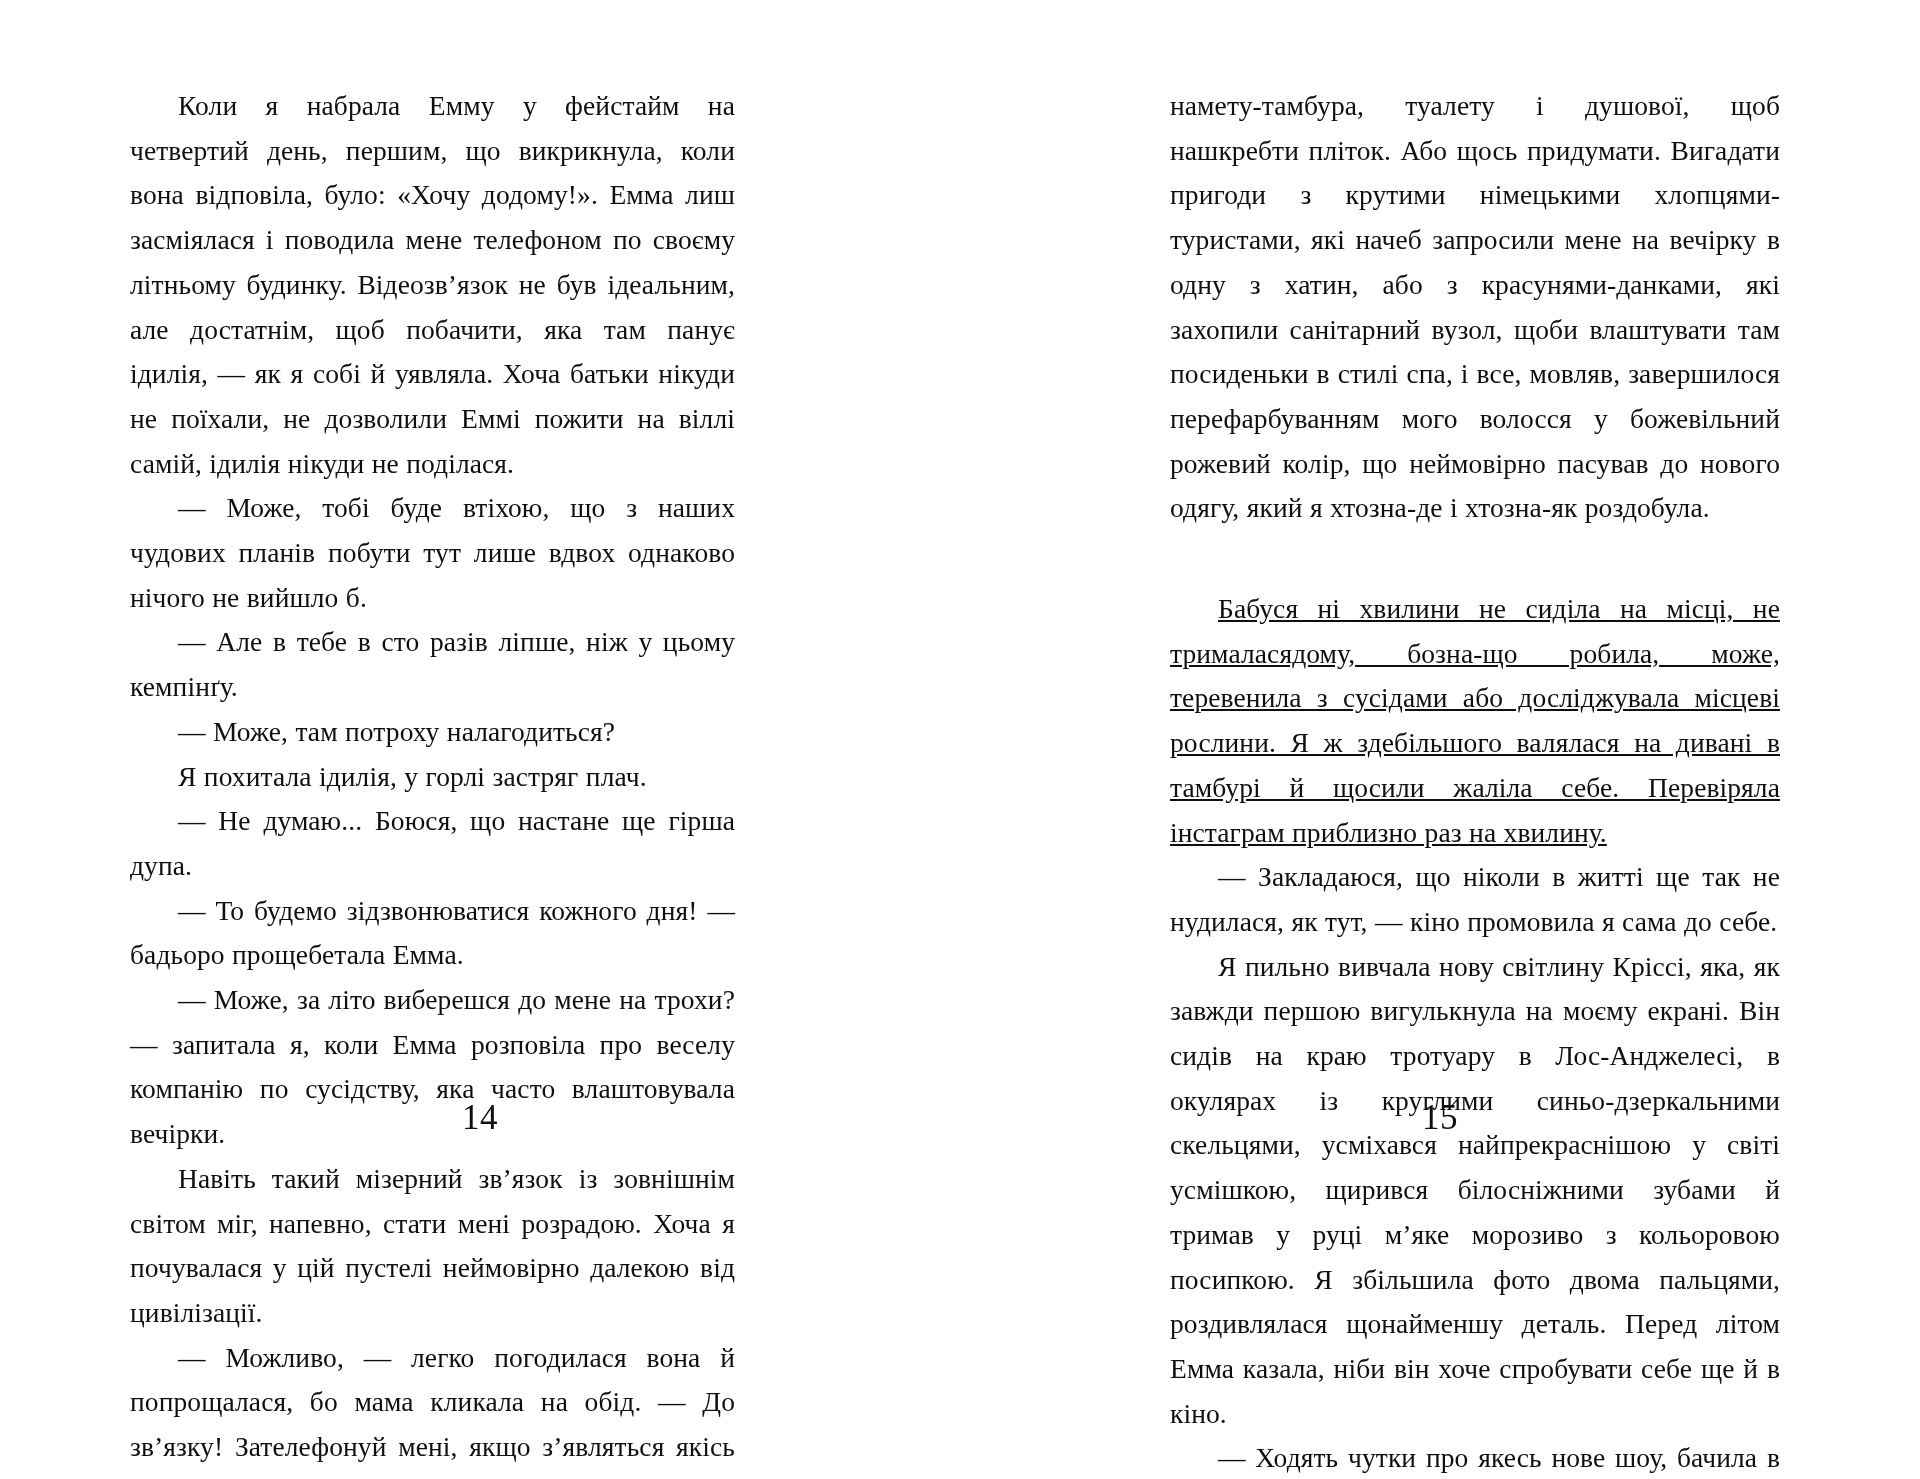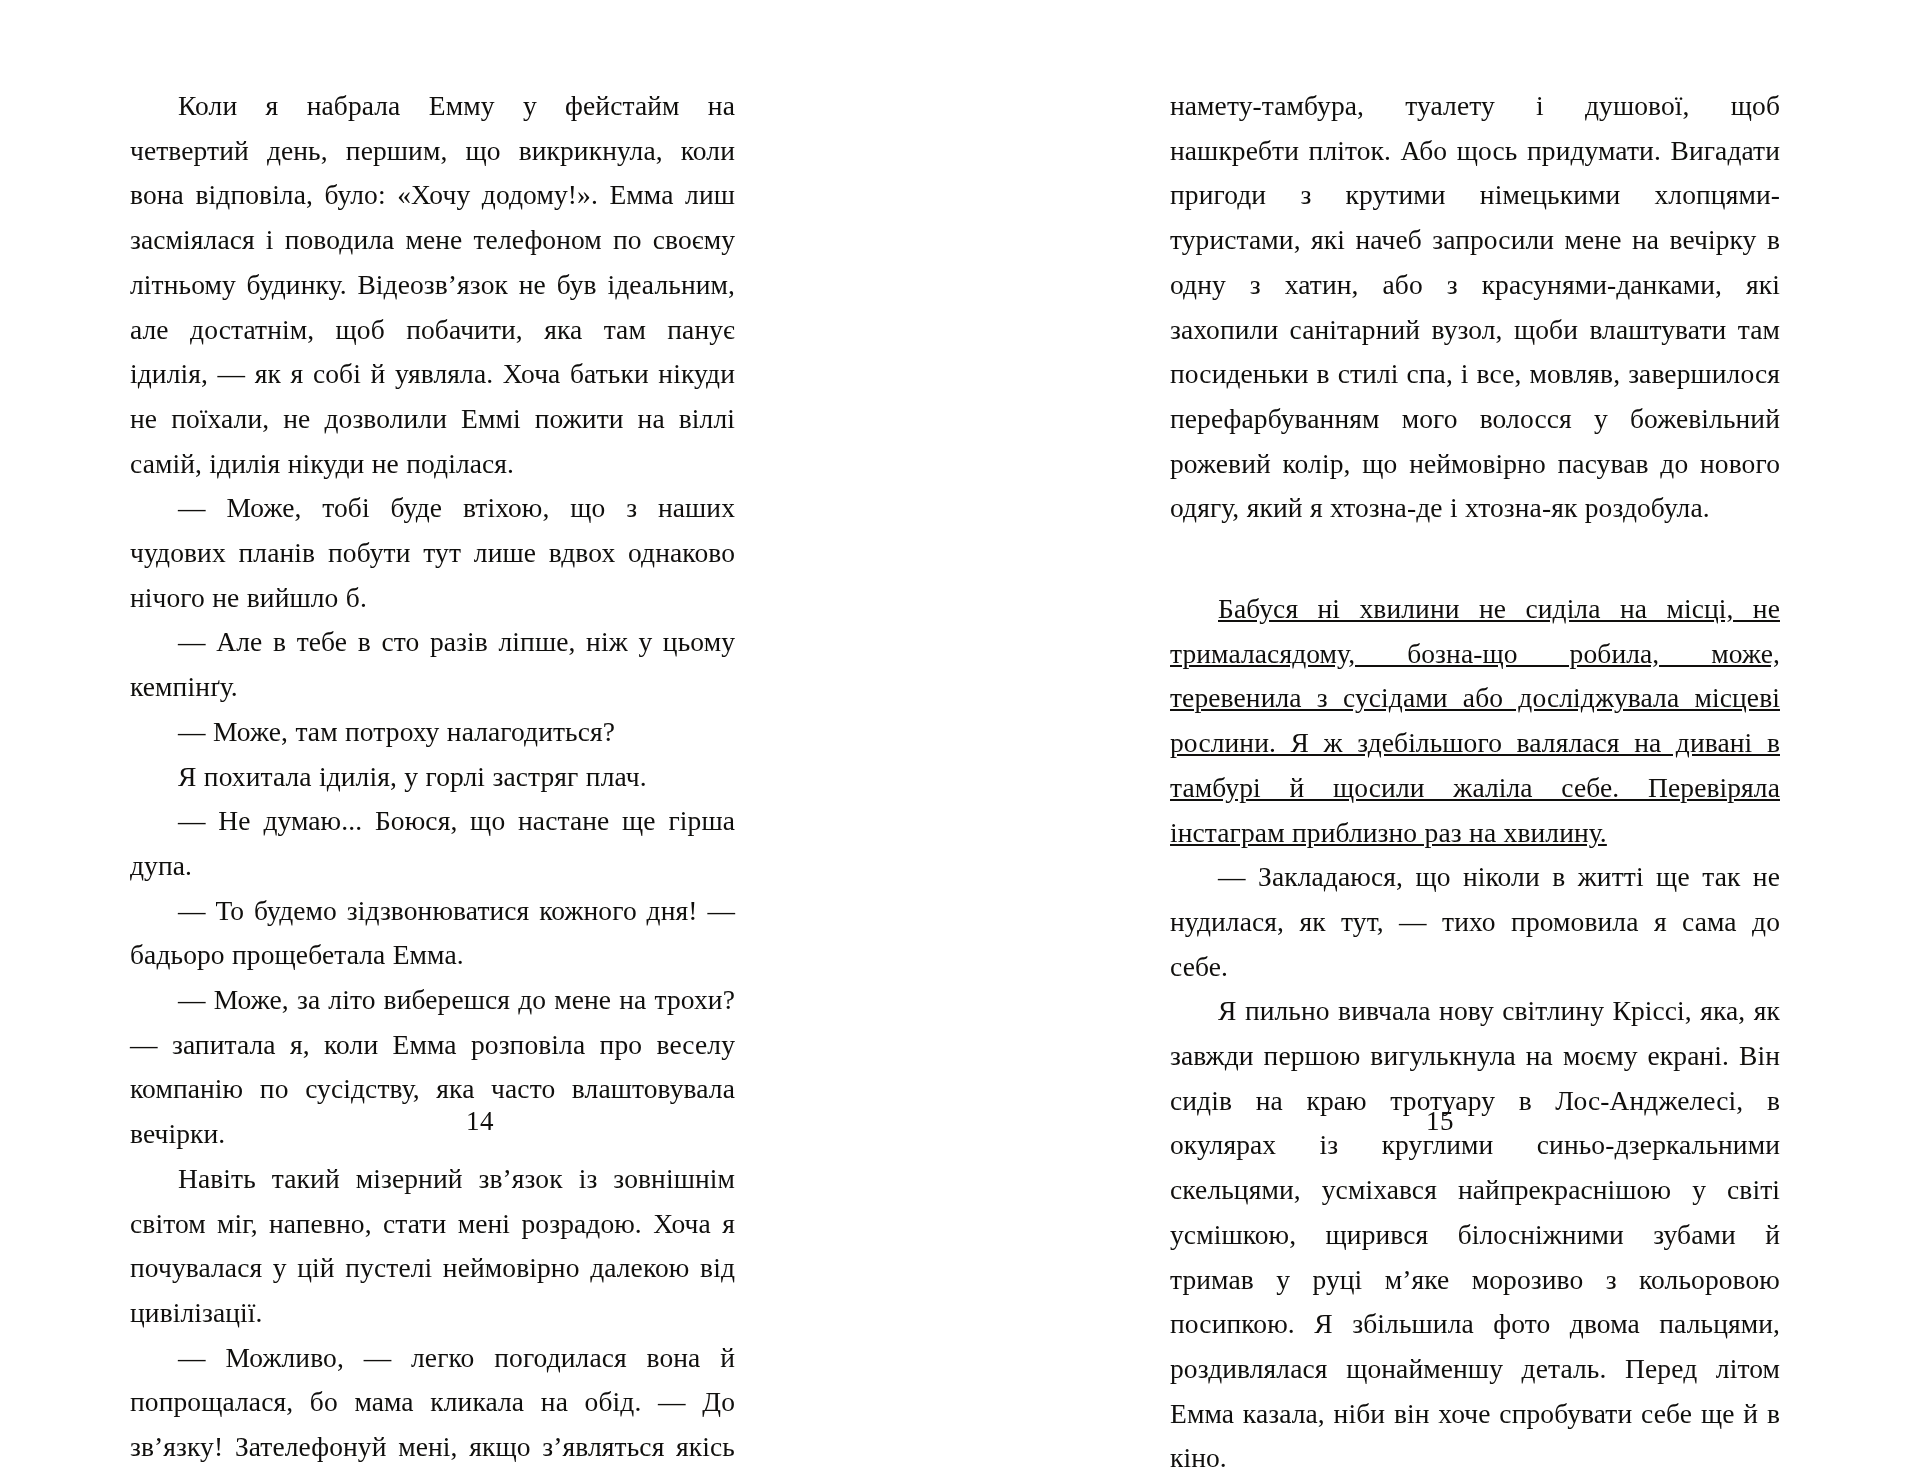--- a/index.html
+++ b/index.html
@@ -43,21 +43,21 @@
   }
   .textblock p.no-indent { text-indent: 0; }
   .textblock p.gap-before { margin-top: 56px; text-decoration: underline; }
 
   .folio {
     position: absolute;
     bottom: 0;
     left: 0;
     width: 100%;
     text-align: center;
-    font-size: 27px;
+    font-size: 35px;
     line-height: 1;
     letter-spacing: 0.5px;
   }
   .page-left  .folio { bottom: 344px; }
   .page-right .folio { bottom: 344px; }
 </style>
 </head>
 <body>
 
 <div class="spread">
@@ -76,20 +76,20 @@
       <p>— Можливо, — легко погодилася вона й попрощалася, бо мама кликала на обід. — До зв’язку! Зателефонуй мені, якщо з’являться якісь кемпінґові плітки!</p>
 
     </div>
     <div class="folio">14</div>
   </div>
 
   <div class="page page-right">
     <div class="textblock">
       <p class="no-indent">намету-тамбура, туалету і душової, щоб нашкребти пліток. Або щось придумати. Вигадати пригоди з крутими німецькими хлопцями-туристами, які начеб запросили мене на вечірку в одну з хатин, або з красунями-данками, які захопили санітарний вузол, щоби влаштувати там посиденьки в стилі спа, і все, мовляв, завершилося перефарбуванням мого волосся у божевільний рожевий колір, що неймовірно пасував до нового одягу, який я хтозна-де і хтозна-як роздобула.</p>
       <p class="gap-before">Бабуся ні хвилини не сиділа на місці, не трималасядому, бозна-що робила, може, теревенила з сусідами або досліджувала місцеві рослини. Я ж здебільшого валялася на дивані в тамбурі й щосили жаліла себе. Перевіряла інстаграм приблизно раз на хвилину.</p>
-      <p>— Закладаюся, що ніколи в житті ще так не нудилася, як тут, — тихо промовила я сама до себе.</p>
+      <p>— Закладаюся, що ніколи в житті ще так не нудилася, як тут, — кіно промовила я сама до себе.</p>
       <p>Я пильно вивчала нову світлину Кріссі, яка, як завжди першою вигулькнула на моєму екрані. Він сидів на краю тротуару в Лос-Анджелесі, в окулярах із круглими синьо-дзеркальними скельцями, усміхався найпрекраснішою у світі усмішкою, щирився білосніжними зубами й тримав у руці м’яке морозиво з кольоровою посипкою. Я збільшила фото двома пальцями, роздивлялася щонайменшу деталь. Перед літом Емма казала, ніби він хоче спробувати себе ще й в кіно.</p>
       <p>— Ходять чутки про якесь нове шоу, бачила в новинах на сайті «730», — сказала вона, а я щосили вдавала, наче мені зовсім не цікаво, а сама від</p>
     </div>
     <div class="folio">15</div>
   </div>
 
 </div>
 
 </body></html>

